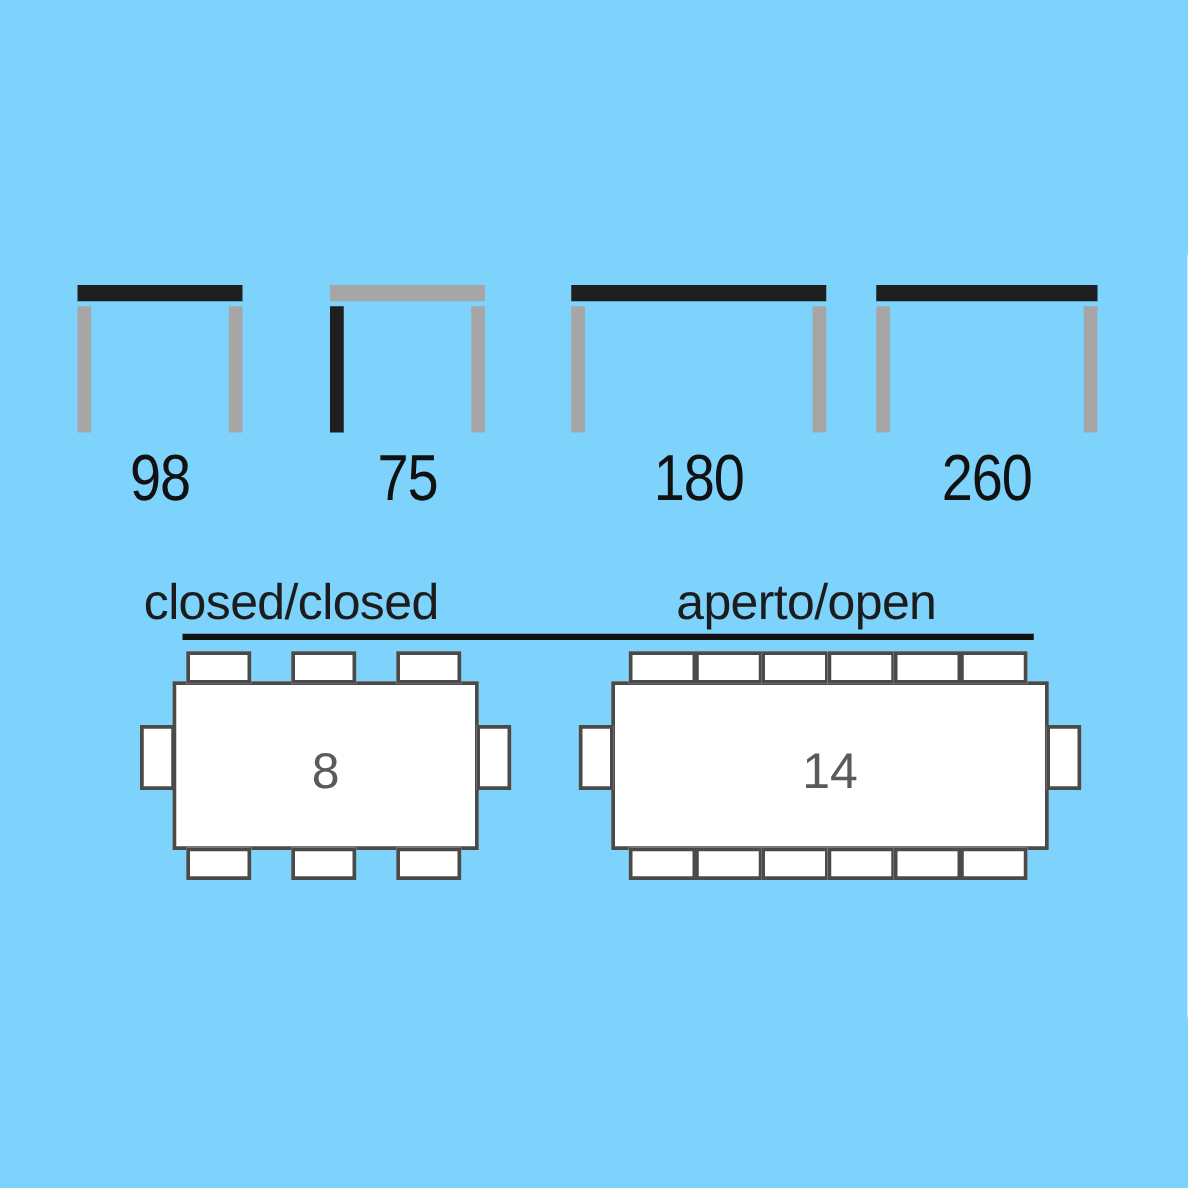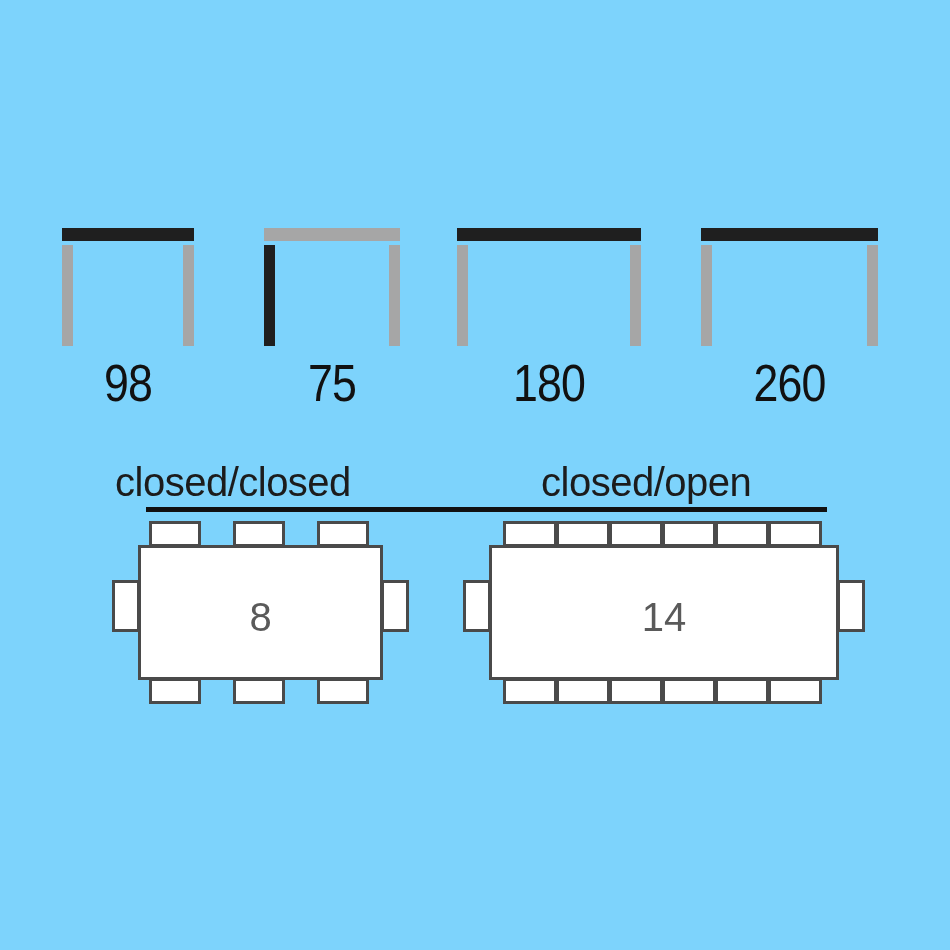--- a/index.html
+++ b/index.html
@@ -116,30 +116,30 @@
 
     <div class="elev-item" style="left:62px; top:228px; width:132px; height:180px;">
       <div class="elev-fig" style="height:118px;">
         <div class="elev-top" style="background:#1f1f1f;"></div>
         <div class="elev-leg left" style="background:#a6a6a6; height:101px;"></div>
         <div class="elev-leg right" style="background:#a6a6a6; height:101px;"></div>
       </div>
       <div class="elev-label" style="top:125px;">98</div>
     </div>
 
-    <div class="elev-item" style="left:264px; top:228px; width:136px; height:180px;">
+    <div class="elev-item" style="left:264px; top:228px; width:124px; height:180px;">
       <div class="elev-fig" style="height:118px;">
         <div class="elev-top" style="background:#a6a6a6;"></div>
         <div class="elev-leg left" style="background:#1f1f1f; height:101px;"></div>
         <div class="elev-leg right" style="background:#a6a6a6; height:101px;"></div>
       </div>
       <div class="elev-label" style="top:125px;">75</div>
     </div>
 
-    <div class="elev-item" style="left:457px; top:228px; width:184px; height:180px;">
+    <div class="elev-item" style="left:457px; top:228px; width:204px; height:180px;">
       <div class="elev-fig" style="height:118px;">
         <div class="elev-top" style="background:#1f1f1f;"></div>
         <div class="elev-leg left" style="background:#a6a6a6; height:101px;"></div>
         <div class="elev-leg right" style="background:#a6a6a6; height:101px;"></div>
       </div>
       <div class="elev-label" style="top:125px;">180</div>
     </div>
 
     <div class="elev-item" style="left:701px; top:228px; width:177px; height:180px;">
       <div class="elev-fig" style="height:118px;">
@@ -147,21 +147,21 @@
         <div class="elev-leg left" style="background:#a6a6a6; height:101px;"></div>
         <div class="elev-leg right" style="background:#a6a6a6; height:101px;"></div>
       </div>
       <div class="elev-label" style="top:125px;">260</div>
     </div>
 
   </div>
 
   <div class="plan-heading" style="left:115px; top:460px;">closed/closed</div>
 
-  <div class="plan-heading" style="left:541px; top:460px;">closed/open</div>
+  <div class="plan-heading" style="left:541px; top:460px;">aperto/open</div>
 
   <div id="divider-rule" style="left:146px; top:507px; width:681px;"></div>
 
   <div class="plan" style="left:100px; top:520px; width:340px; height:210px;">
 
     <div class="plan-table" style="left:38px; top:25px; width:245px; height:135px;"></div>
 
     <div class="seat-count" style="left:38px; top:75px; width:245px;">8</div>
 
     <div class="seat" style="left:49px;  top:1px; width:52px; height:26px;"></div>

